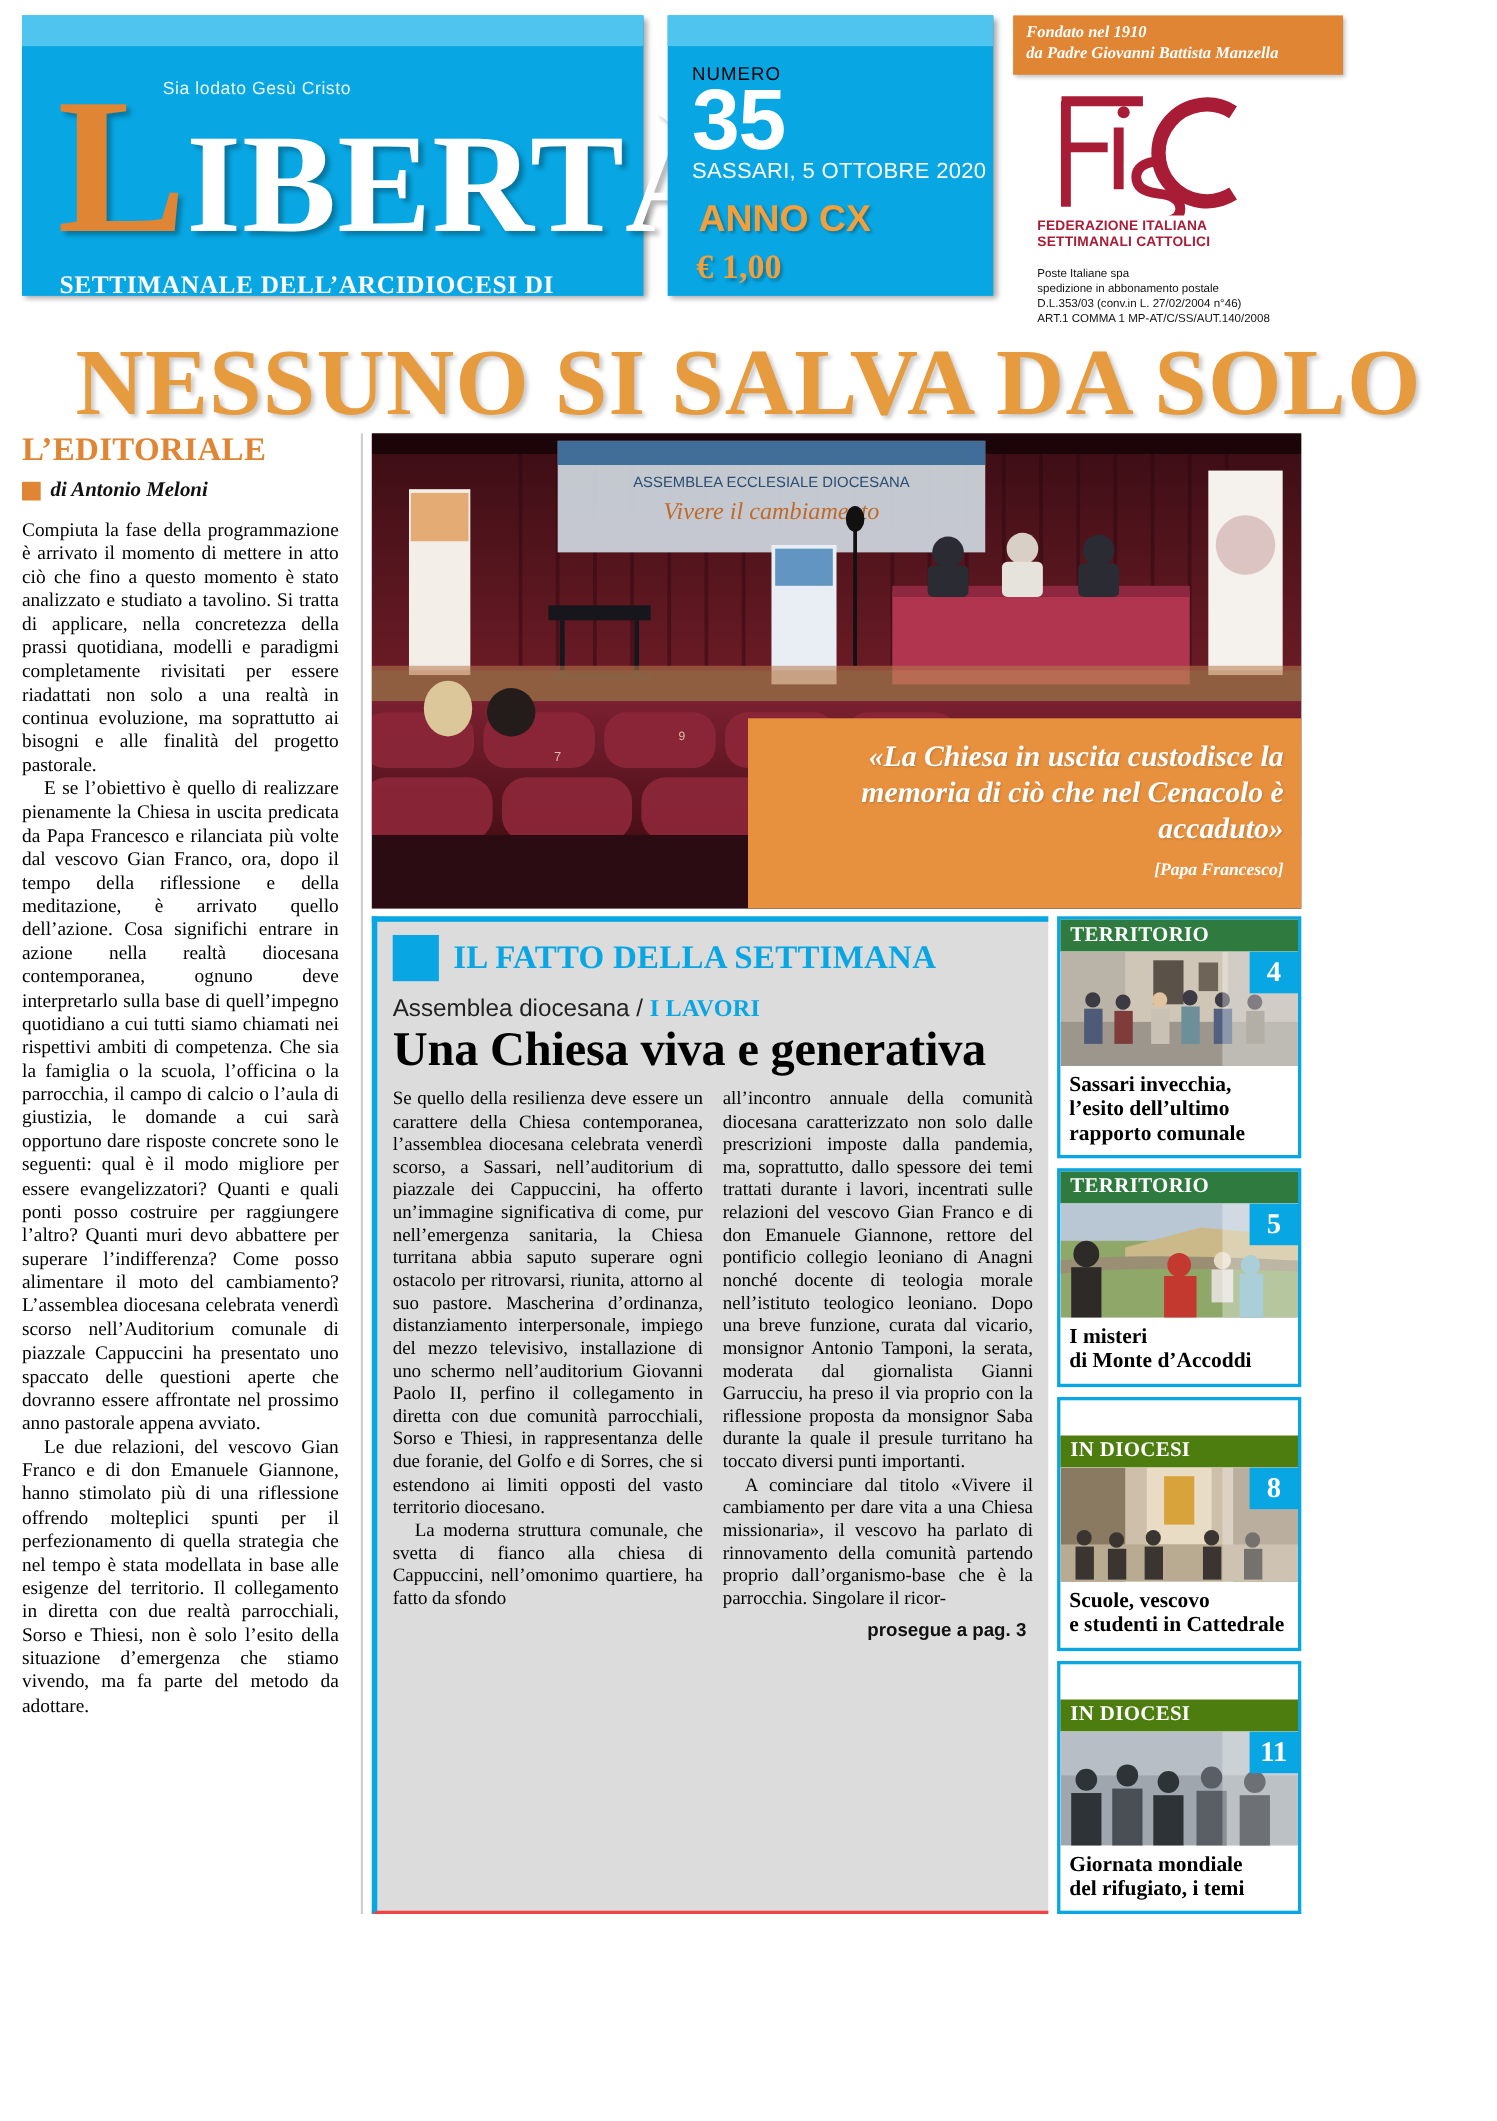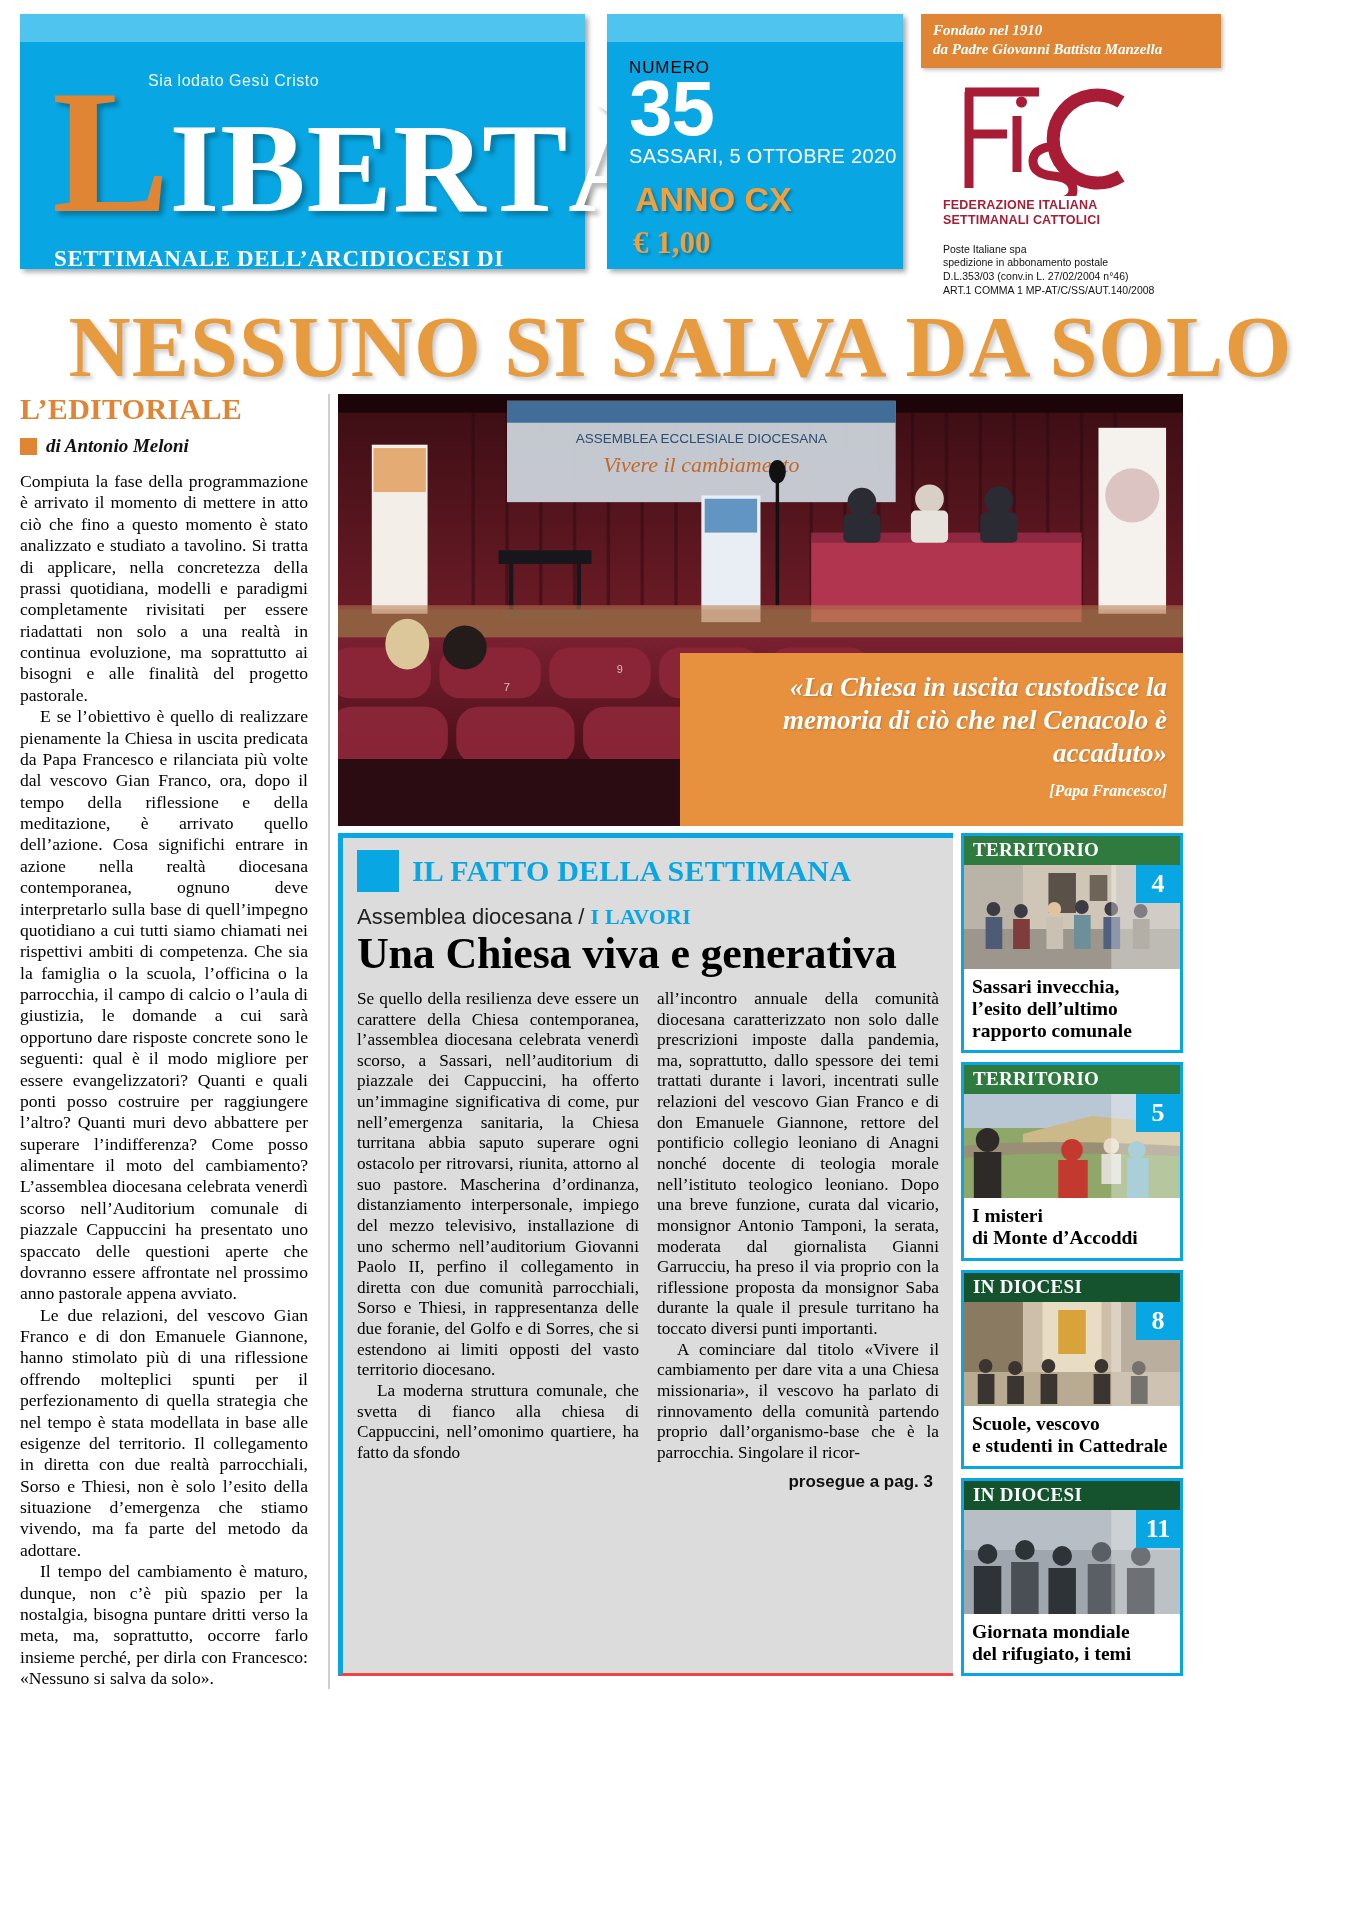--- a/index.html
+++ b/index.html
@@ -185,21 +185,21 @@
   }
 
   
   .rail { width:222px; display:flex; flex-direction:column; gap:9px; }
   .rail-card { position:relative; border:3px solid #08a7e4; background:#fff; }
   .rail-tag {
     color:#fff; font-family:"Liberation Serif", serif; font-weight:bold;
     font-size:19px; padding:3px 9px 4px 9px; letter-spacing:.3px;
   }
   .tag-green { background:#2f7a3f; }
-  .tag-red   { background:#14532d; }
+  .tag-red   { background:#4d7c0f;margin-top:32px; }
   .rail-photo { position:relative; width:100%; height:104px; overflow:hidden; }
   .rail-num {
     position:absolute; right:0; top:0; width:44px; height:38px;
     background:#08a7e4; color:#fff; font-family:"Liberation Serif", serif;
     font-weight:bold; font-size:26px; display:flex; align-items:center; justify-content:center;
   }
   .rail-title {
     padding:7px 8px 9px 8px; font-family:"Liberation Serif", serif; font-weight:bold;
     font-size:19.5px; line-height:1.12; color:#000;
   }
@@ -262,21 +262,20 @@
   <div class="editorial">
     <div class="ed-kicker">L’EDITORIALE</div>
     <div class="ed-byline">
       <div class="ed-square"></div>
       <span>di Antonio Meloni</span>
     </div>
     <div class="ed-body">
       <p>Compiuta la fase della programmazione è arrivato il momento di mettere in atto ciò che fino a questo momento è stato analizzato e studiato a tavolino. Si tratta di applicare, nella concretezza della prassi quotidiana, modelli e paradigmi completamente rivisitati per essere riadattati non solo a una realtà in continua evoluzione, ma soprattutto ai bisogni e alle finalità del progetto pastorale.</p>
       <p>E se l’obiettivo è quello di realizzare pienamente la Chiesa in uscita predicata da Papa Francesco e rilanciata più volte dal vescovo Gian Franco, ora, dopo il tempo della riflessione e della meditazione, è arrivato quello dell’azione. Cosa significhi entrare in azione nella realtà diocesana contemporanea, ognuno deve interpretarlo sulla base di quell’impegno quotidiano a cui tutti siamo chiamati nei rispettivi ambiti di competenza. Che sia la famiglia o la scuola, l’officina o la parrocchia, il campo di calcio o l’aula di giustizia, le domande a cui sarà opportuno dare risposte concrete sono le seguenti: qual è il modo migliore per essere evangelizzatori? Quanti e quali ponti posso costruire per raggiungere l’altro? Quanti muri devo abbattere per superare l’indifferenza? Come posso alimentare il moto del cambiamento? L’assemblea diocesana celebrata venerdì scorso nell’Auditorium comunale di piazzale Cappuccini ha presentato uno spaccato delle questioni aperte che dovranno essere affrontate nel prossimo anno pastorale appena avviato.</p>
       <p>Le due relazioni, del vescovo Gian Franco e di don Emanuele Giannone, hanno stimolato più di una riflessione offrendo molteplici spunti per il perfezionamento di quella strategia che nel tempo è stata modellata in base alle esigenze del territorio. Il collegamento in diretta con due realtà parrocchiali, Sorso e Thiesi, non è solo l’esito della situazione d’emergenza che stiamo vivendo, ma fa parte del metodo da adottare.</p>
-      <p>Il tempo del cambiamento è maturo, dunque, non c’è più spazio per la nostalgia, bisogna puntare dritti verso la meta, ma, soprattutto, occorre farlo insieme perché, per dirla con Francesco: «Nessuno si salva da solo».</p>
     </div>
   </div>
 
   <div class="v-divider"></div>
 
   <div class="main-area">
 
     <div class="hero">
       <svg class="stage" viewBox="0 0 1000 432" preserveAspectRatio="none">
         <defs>

